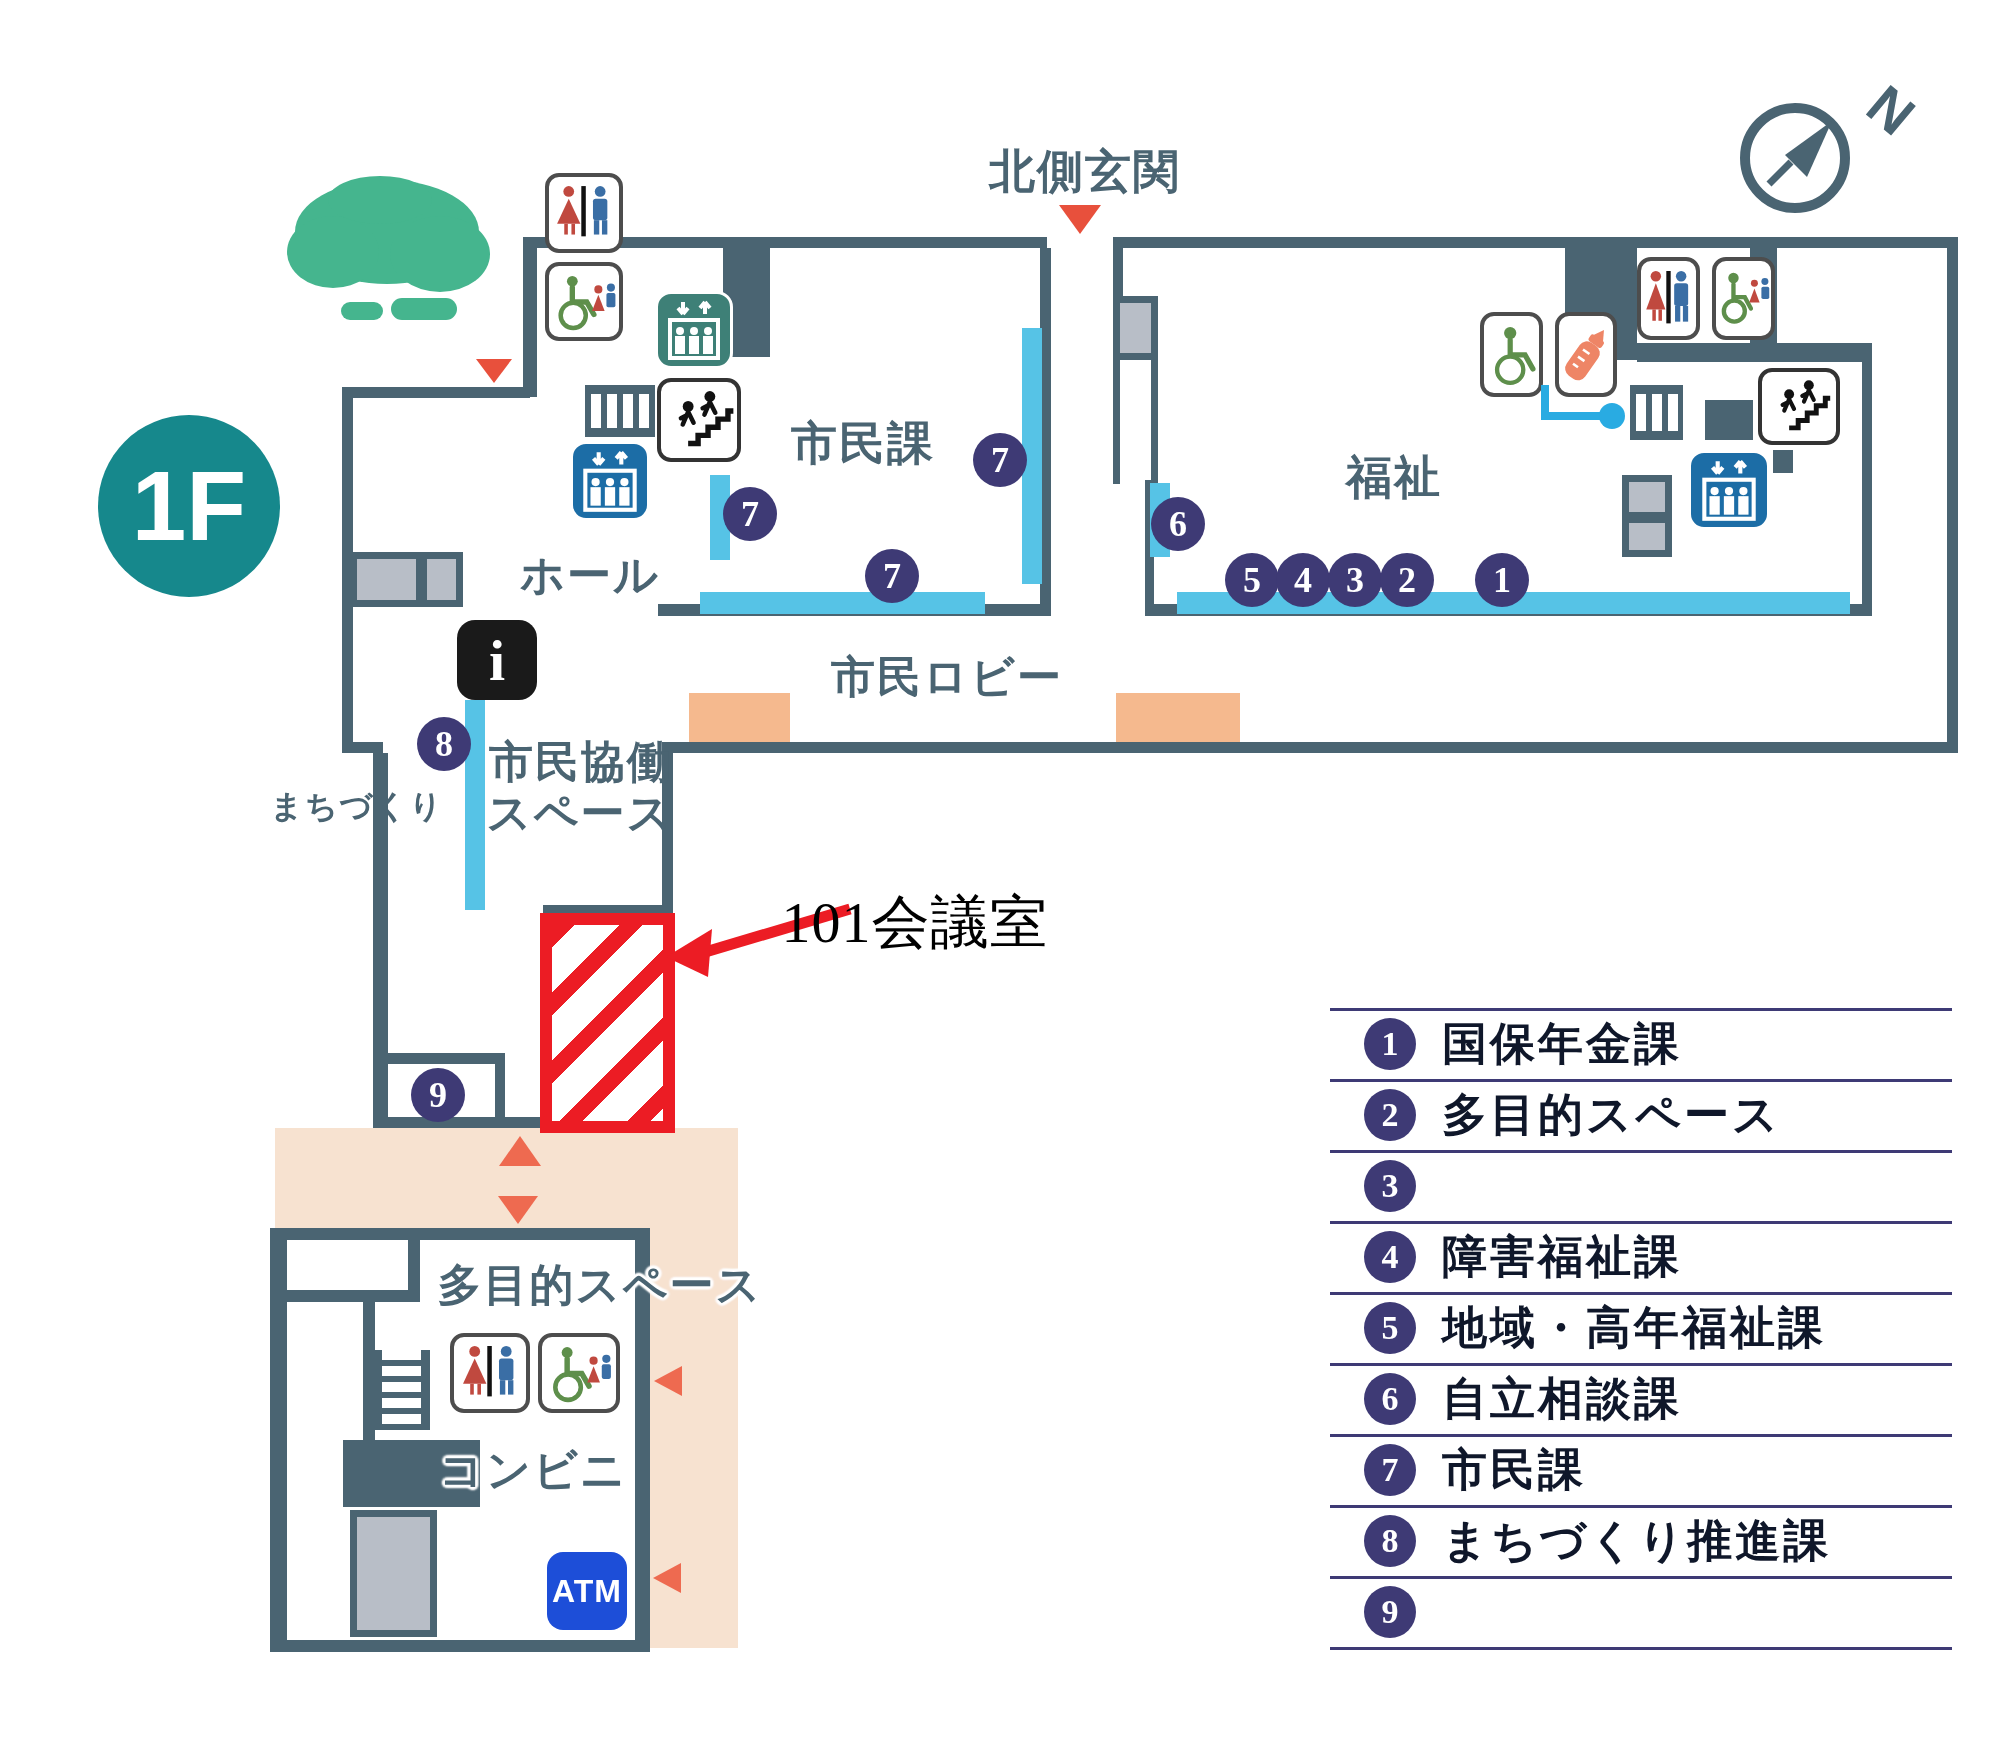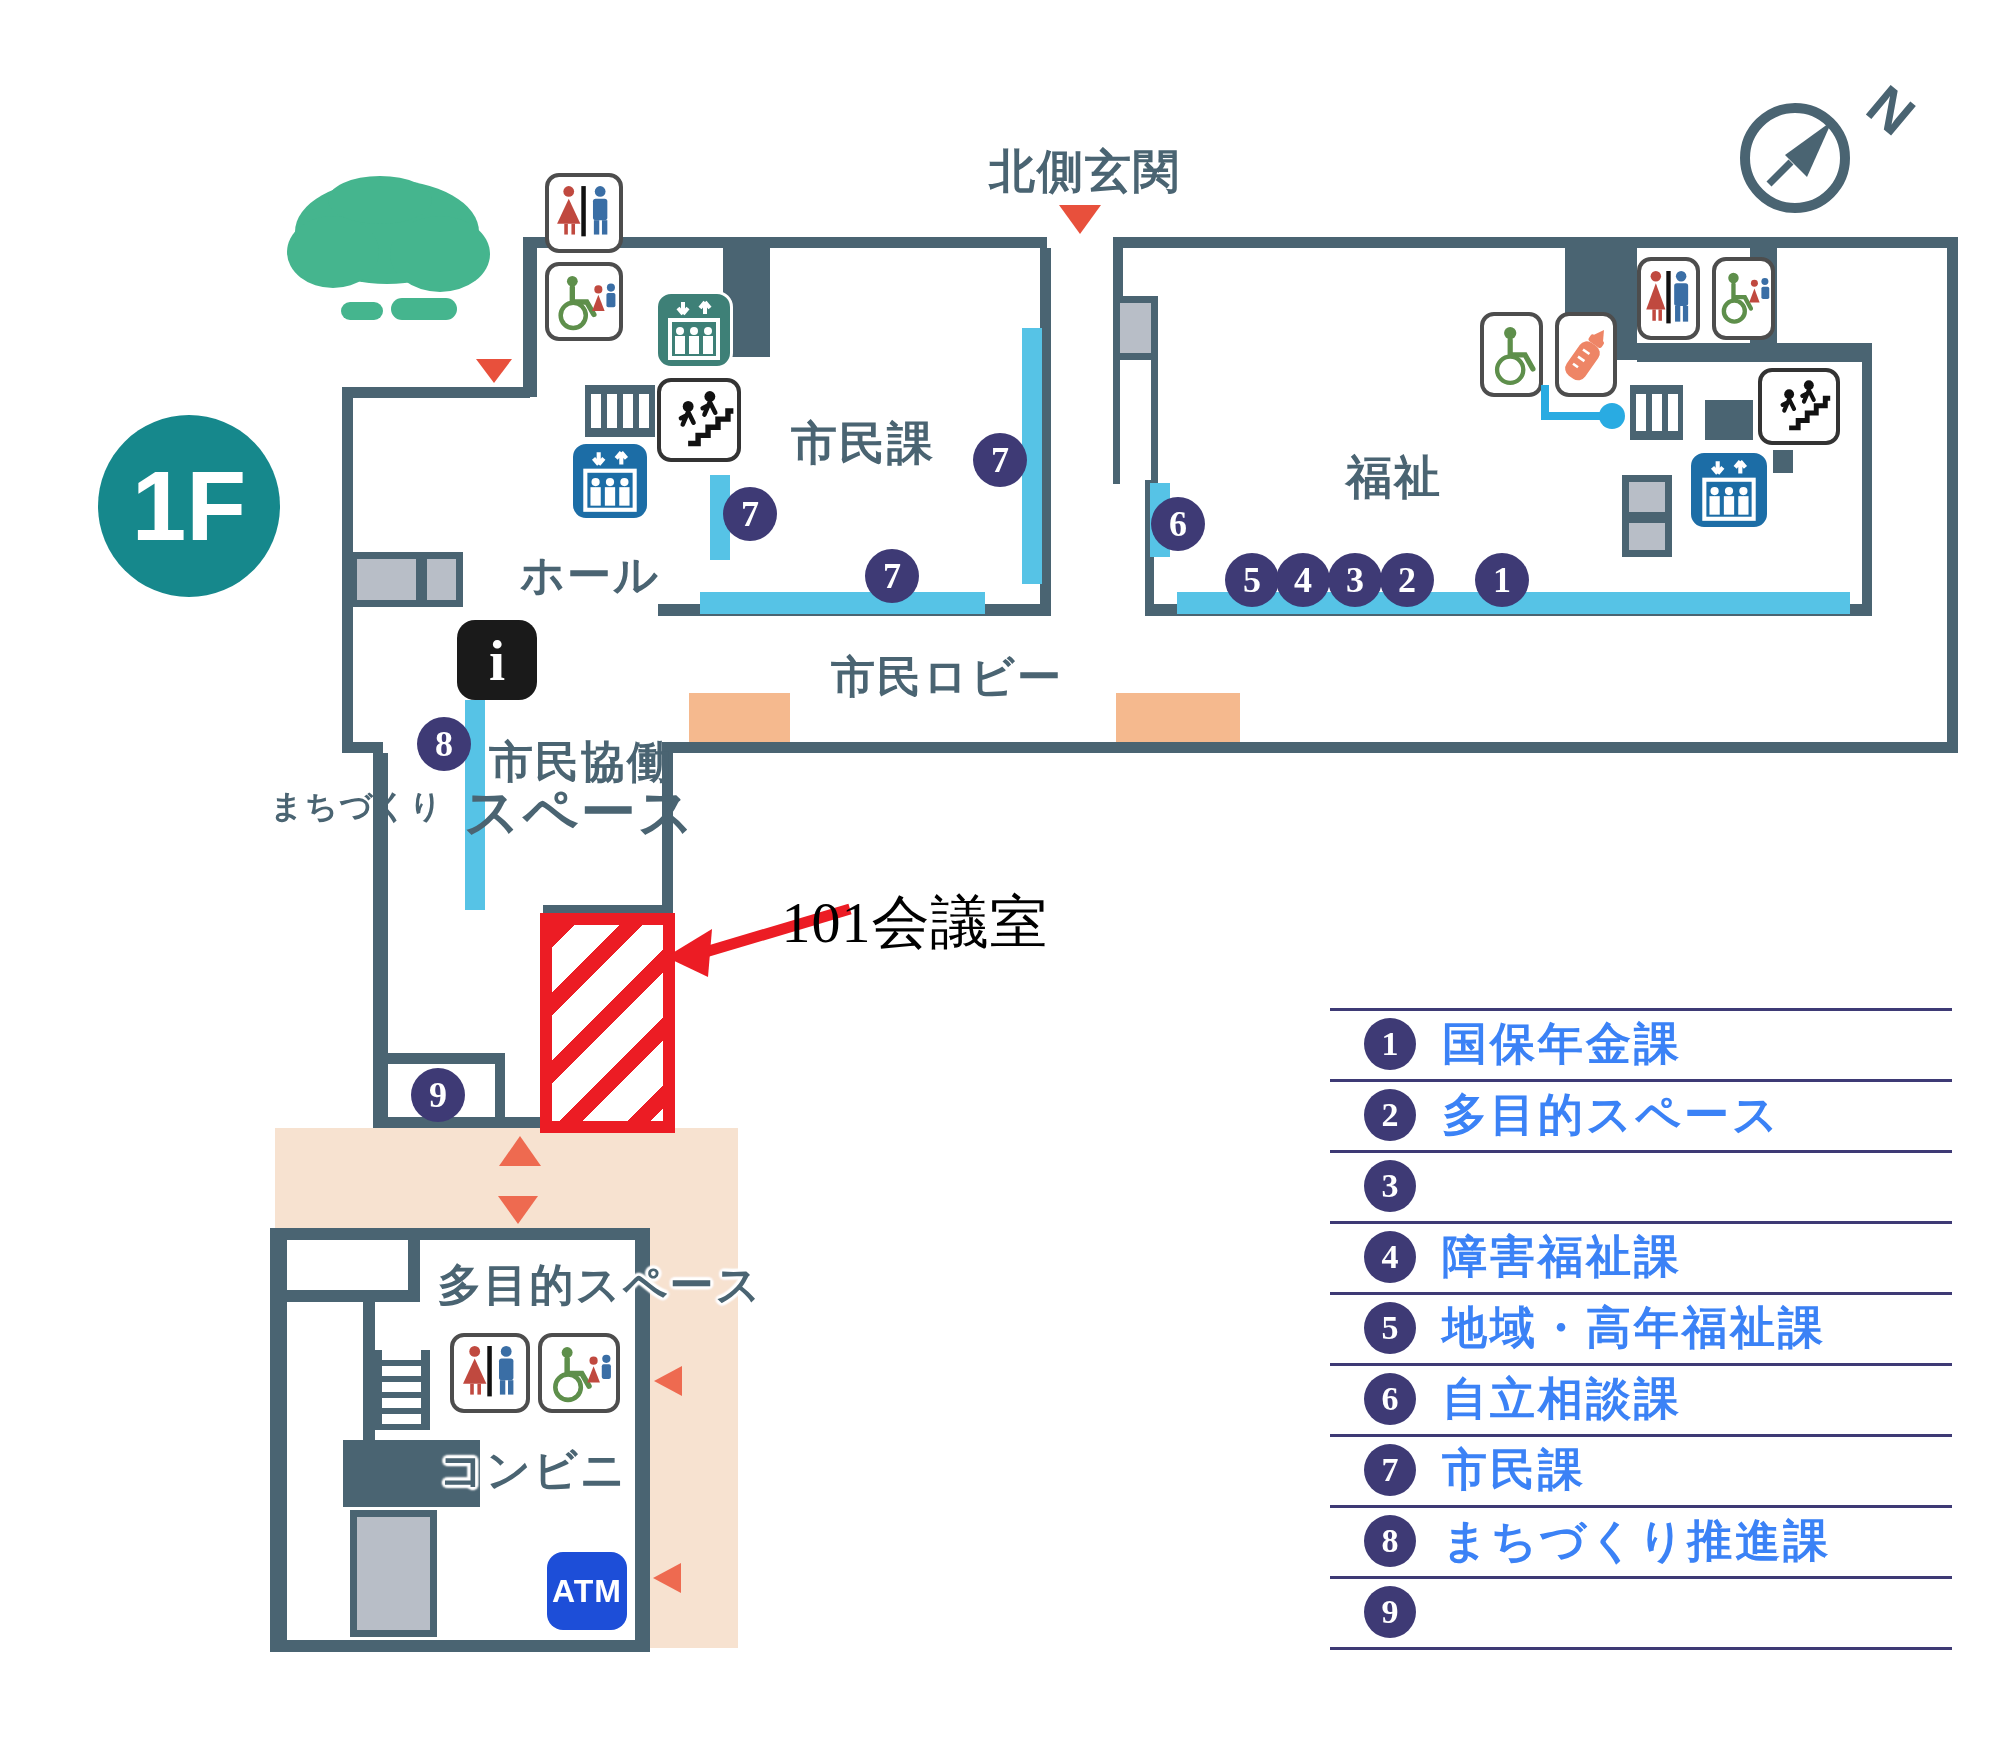--- a/index.html
+++ b/index.html
@@ -19,21 +19,21 @@
          font:bold 36px "Liberation Serif",serif;transform:translate(-50%,-50%);}
   .tri{position:absolute;width:0;height:0;}
   .icon{position:absolute;}
   .roomicon{position:absolute;background:#fff;border:4px solid #4d4d4d;border-radius:14px;box-sizing:border-box;}
   .stairsplan{position:absolute;box-sizing:border-box;}
   .legend-line{position:absolute;left:0;height:3px;background:#3e3a75;width:622px;}
   .legend-row{position:absolute;left:0;width:622px;height:71px;display:flex;align-items:center;}
   .legend-badge{width:52px;height:52px;border-radius:50%;background:#3e3a75;color:#fff;flex:0 0 52px;
         margin-left:34px;display:flex;align-items:center;justify-content:center;
         font:bold 34px "Liberation Serif",serif;}
-  .legend-text{margin-left:26px;font:bold 45px "Liberation Serif",serif;color:#3b82f6;letter-spacing:3px;white-space:nowrap;text-align:center;}
+  .legend-text{margin-left:26px;font:bold 45px "Liberation Serif",serif;color:#0f172a;letter-spacing:3px;white-space:nowrap;text-align:center;}
   .hatchbox{position:absolute;box-sizing:border-box;border:12px solid #ec1c24;
         background:repeating-linear-gradient(135deg,#ec1c24 0 16px,#ffffff 16px 48px);}
 </style>
 </head>
 <body>
 
 <div id="canvas">
 
   <div class="wall" style="left:523px;top:237px;width:524px;height:11px"></div>
   <div class="wall" style="left:1113px;top:237px;width:845px;height:11px"></div>
@@ -127,21 +127,21 @@
     <text x="138" y="52" transform="rotate(40 138 52)" font-family="Liberation Sans, sans-serif" font-weight="bold" font-size="56" fill="#4a6472">N</text>
   </svg>
 
   <div class="lbl" style="left:1085px;top:172px;font-size:46px;">北側玄関</div>
   <div class="lbl" style="left:590px;top:575px;font-size:44px;">ホール</div>
   <div class="lbl" style="left:863px;top:444px;font-size:46px;">市民課</div>
   <div class="lbl" style="left:1394px;top:478px;font-size:46px;">福祉</div>
   <div class="lbl" style="left:947px;top:677px;font-size:44px;">市民ロビー</div>
   <div class="lbl" style="left:357px;top:807px;font-size:32px;">まちづくり</div>
   <div class="lbl" style="left:581px;top:762px;font-size:44px;">市民協働</div>
-  <div class="lbl" style="left:580px;top:813px;font-size:55px;">スペース</div>
+  <div class="lbl" style="left:580px;top:813px;font-size:44px;">スペース</div>
   <div class="lbl halo" style="left:600px;top:1285px;font-size:44px;">多目的スペース</div>
   <div class="lbl halo" style="left:533px;top:1470px;font-size:44px;">コンビニ</div>
 
   <div class="badge" style="left:750px;top:514px">7</div>
   <div class="badge" style="left:892px;top:576px">7</div>
   <div class="badge" style="left:1000px;top:460px">7</div>
   <div class="badge" style="left:1178px;top:524px">6</div>
   <div class="badge" style="left:1252px;top:580px">5</div>
   <div class="badge" style="left:1303px;top:580px">4</div>
   <div class="badge" style="left:1355px;top:580px">3</div>

